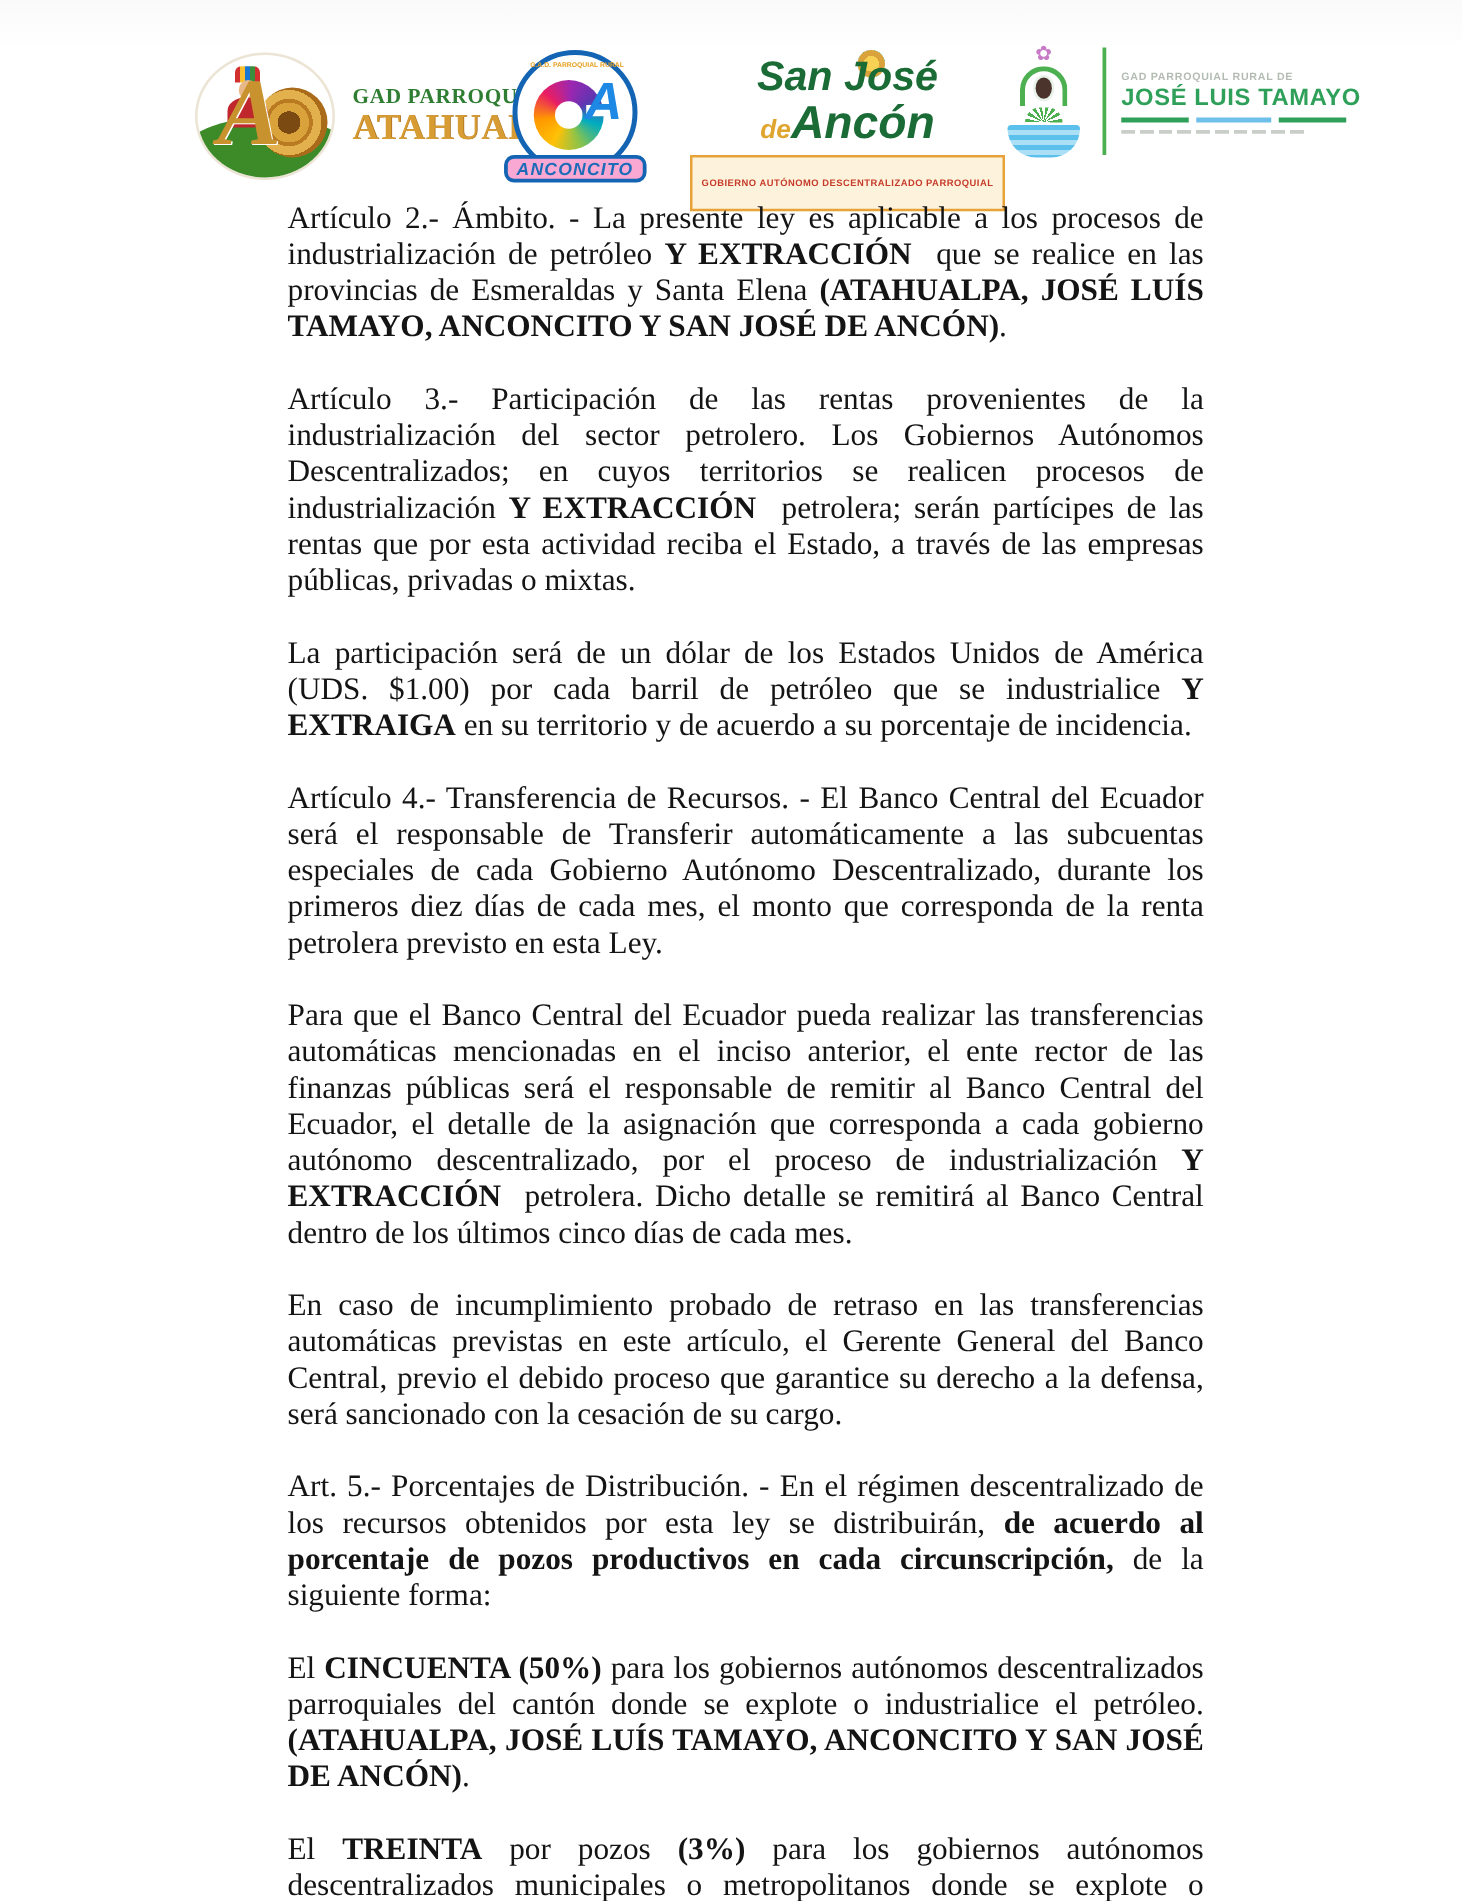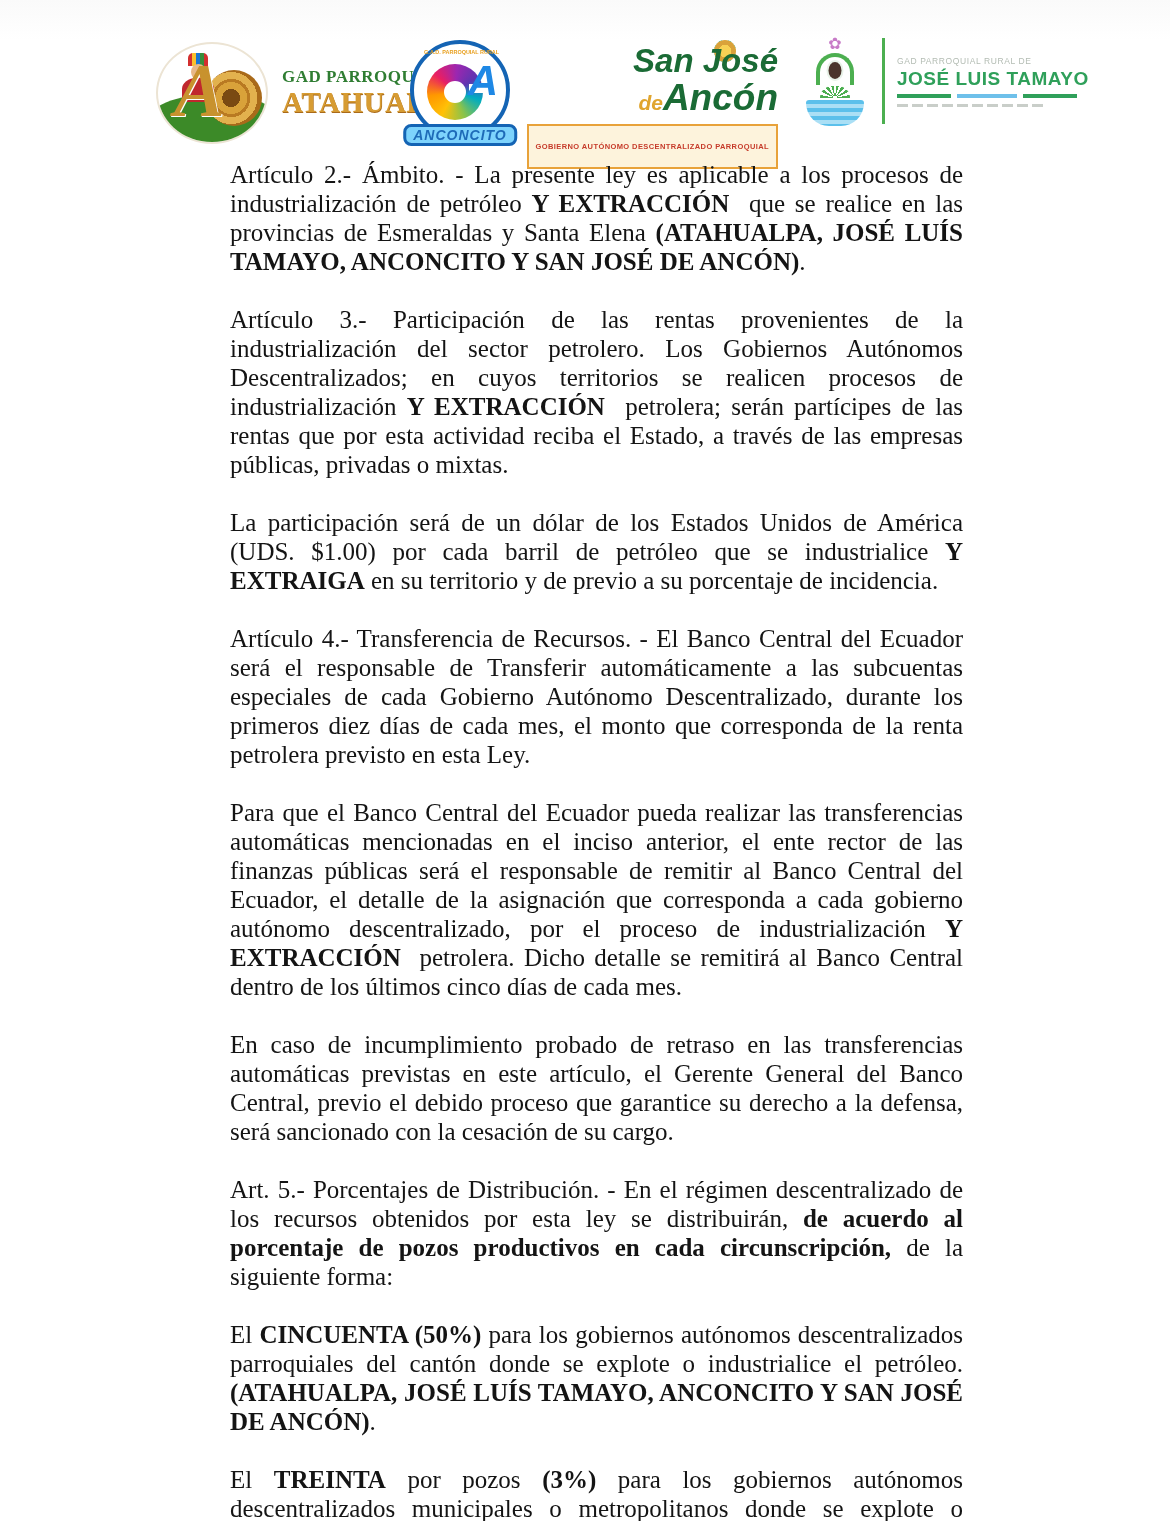--- a/index.html
+++ b/index.html
@@ -52,26 +52,26 @@
     font-family: "Liberation Sans", sans-serif; font-size: 7px; font-weight: 700; color: #e8a020;
     white-space: nowrap; transform: scale(0.78); }
   .anc-ring { position: absolute; left: 13px; top: 20px; width: 56px; height: 56px; border-radius: 50%;
     background: conic-gradient(from 210deg, #ffc107, #ff9800, #e91e63, #9c27b0, #5e35b1, #00acc1, #8bc34a, #ffc107); }
   .anc-ring::after { content: ""; position: absolute; left: 17px; top: 17px; width: 22px; height: 22px;
     border-radius: 50%; background: #fff; }
   .anc-ring::before { content: ""; position: absolute; right: -4px; top: 20px; width: 18px; height: 9px; background: #fff; }
   .anc-a { position: absolute; right: 8px; top: 16px; font-family: "Liberation Sans", sans-serif;
     font-style: italic; font-weight: 800; font-size: 42px; line-height: 1; color: #1e88e5; }
   .anc-banner { position: absolute; bottom: -10px; left: 50%; transform: translateX(-50%);
-    background: #7dd3fc; border: 3px solid #1464b4; border-radius: 8px; padding: 0 7px;
+    background: #f9a8d4; border: 3px solid #1464b4; border-radius: 8px; padding: 0 7px;
     font-family: "Liberation Sans", sans-serif; font-style: italic; font-weight: 800;
     font-size: 14px; letter-spacing: 1px; color: #1e6bb8; white-space: nowrap; }
 
   
-  .logo-ancon { left: 578px; top: 44px; flex-direction: column; align-items: flex-end; width: 200px; }
+  .logo-ancon { left: 578px; top: 44px; flex-direction: column; align-items: center; width: 200px; }
   .sja-line1 { position: relative; font-family: "Liberation Sans", sans-serif; font-weight: 800;
     font-style: italic; font-size: 33px; line-height: 1; color: #1a6b35; z-index: 1; }
   .sja-sun { position: absolute; right: 42px; top: -4px; width: 22px; height: 22px; border-radius: 50%;
     background: radial-gradient(circle, #f7d154 0 40%, #d9a23a 40% 70%, #3c8a28 70%); z-index: -1; }
   .sja-line2 { font-family: "Liberation Sans", sans-serif; font-weight: 800; font-style: italic;
     line-height: 1; margin-top: 2px; }
   .sja-de { font-size: 21px; color: #e0a52f; margin-right: 0; }
   .sja-ancon { font-size: 37px; color: #1a6b35; }
   .sja-banner { margin-top: 8px; border: 2px solid #e8a23a; background: #fdf3dc; color: #c63b2a;
     font-family: "Liberation Sans", sans-serif; font-size: 7.5px; font-weight: 700;
@@ -84,21 +84,21 @@
   .jlt-arch { position: relative; width: 38px; height: 32px; border: 4px solid #4caf50;
     border-bottom: none; border-radius: 19px 19px 0 0; margin-top: 1px; }
   .jlt-oval { position: absolute; left: 50%; top: 5px; transform: translateX(-50%);
     width: 13px; height: 17px; border-radius: 50%; background: #4a342b;
     box-shadow: 0 0 0 2px #e8f2e8; }
   .jlt-rays { width: 30px; height: 12px; border-radius: 30px 30px 0 0; margin-top: 1px;
     background: repeating-conic-gradient(from 270deg at 50% 100%, #4caf50 0 12deg, #ffffff 12deg 24deg); }
   .jlt-bowl { width: 58px; height: 26px; border-radius: 4px 4px 30px 30px; margin-top: 2px;
     background: repeating-linear-gradient(180deg, #5bc0eb 0 4px, #aadff5 4px 8px); }
   .jlt-divider { width: 3px; height: 86px; background: #4caf50; margin: 0 12px; flex: none; }
-  .jlt-toptext { font-family: "Liberation Sans", sans-serif; font-size: 8.5px; font-weight: 400;
+  .jlt-toptext { font-family: "Liberation Sans", sans-serif; font-size: 8.5px; font-weight: 700;
     color: #b3bcb3; letter-spacing: 0.6px; white-space: nowrap; }
   .jlt-title { font-family: "Liberation Sans", sans-serif; font-size: 19px; font-weight: 800;
     color: #2fa05a; letter-spacing: 0.5px; margin-top: 2px; white-space: nowrap; }
   .jlt-bars { display: flex; gap: 6px; margin-top: 4px; }
   .jlt-bar { height: 4px; }
   .jlt-bar.g { width: 54px; background: #2fa05a; }
   .jlt-bar.b { width: 60px; background: #6ec0ea; }
   .jlt-tagline { margin-top: 6px; height: 3px; width: 150px;
     background: repeating-linear-gradient(90deg, #c9cec9 0 11px, transparent 11px 15px); }
 
@@ -173,21 +173,21 @@
         </div>
         <div class="jlt-tagline"></div>
       </div>
     </div>
 
   </div>
 
   <main class="doc">
     <p><span>Artículo 2.- Ámbito. - La presente ley es aplicable a los procesos de industrialización de petróleo </span><span class="bold">Y EXTRACCIÓN</span><span>&nbsp; que se realice en las provincias de Esmeraldas y Santa Elena </span><span class="bold">(ATAHUALPA, JOSÉ LUÍS TAMAYO, ANCONCITO Y SAN JOSÉ DE ANCÓN)</span><span>.</span></p>
     <p><span>Artículo 3.- Participación de las rentas provenientes de la industrialización del sector petrolero. Los Gobiernos Autónomos Descentralizados; en cuyos territorios se realicen procesos de industrialización </span><span class="bold">Y EXTRACCIÓN</span><span>&nbsp; petrolera; serán partícipes de las rentas que por esta actividad reciba el Estado, a través de las empresas públicas, privadas o mixtas.</span></p>
-    <p><span>La participación será de un dólar de los Estados Unidos de América (UDS. $1.00) por cada barril de petróleo que se industrialice </span><span class="bold">Y EXTRAIGA</span><span> en su territorio y de previo a su porcentaje de incidencia.</span></p>
+    <p><span>La participación será de un dólar de los Estados Unidos de América (UDS. $1.00) por cada barril de petróleo que se industrialice </span><span class="bold">Y EXTRAIGA</span><span> en su territorio y de acuerdo a su porcentaje de incidencia.</span></p>
     <p><span>Artículo 4.- Transferencia de Recursos. - El Banco Central del Ecuador será el responsable de Transferir automáticamente a las subcuentas especiales de cada Gobierno Autónomo Descentralizado, durante los primeros diez días de cada mes, el monto que corresponda de la renta petrolera previsto en esta Ley.</span></p>
     <p><span>Para que el Banco Central del Ecuador pueda realizar las transferencias automáticas mencionadas en el inciso anterior, el ente rector de las finanzas públicas será el responsable de remitir al Banco Central del Ecuador, el detalle de la asignación que corresponda a cada gobierno autónomo descentralizado, por el proceso de industrialización </span><span class="bold">Y EXTRACCIÓN</span><span>&nbsp; petrolera. Dicho detalle se remitirá al Banco Central dentro de los últimos cinco días de cada mes.</span></p>
     <p><span>En caso de incumplimiento probado de retraso en las transferencias automáticas previstas en este artículo, el Gerente General del Banco Central, previo el debido proceso que garantice su derecho a la defensa, será sancionado con la cesación de su cargo.</span></p>
     <p><span>Art. 5.- Porcentajes de Distribución. - En el régimen descentralizado de los recursos obtenidos por esta ley se distribuirán, </span><span class="bold">de acuerdo al porcentaje de pozos productivos en cada circunscripción,</span><span> de la siguiente forma:</span></p>
     <p><span>El </span><span class="bold">CINCUENTA (50%)</span><span> para los gobiernos autónomos descentralizados parroquiales del cantón donde se explote o industrialice el petróleo. </span><span class="bold">(ATAHUALPA, JOSÉ LUÍS TAMAYO, ANCONCITO Y SAN JOSÉ DE ANCÓN)</span><span>.</span></p>
     <p><span>El </span><span class="bold">TREINTA</span><span> por pozos </span><span class="bold">(3%)</span><span> para los gobiernos autónomos descentralizados municipales o metropolitanos donde se explote o industrialice el petróleo.</span></p>
   </main>
 
 </div>
 

